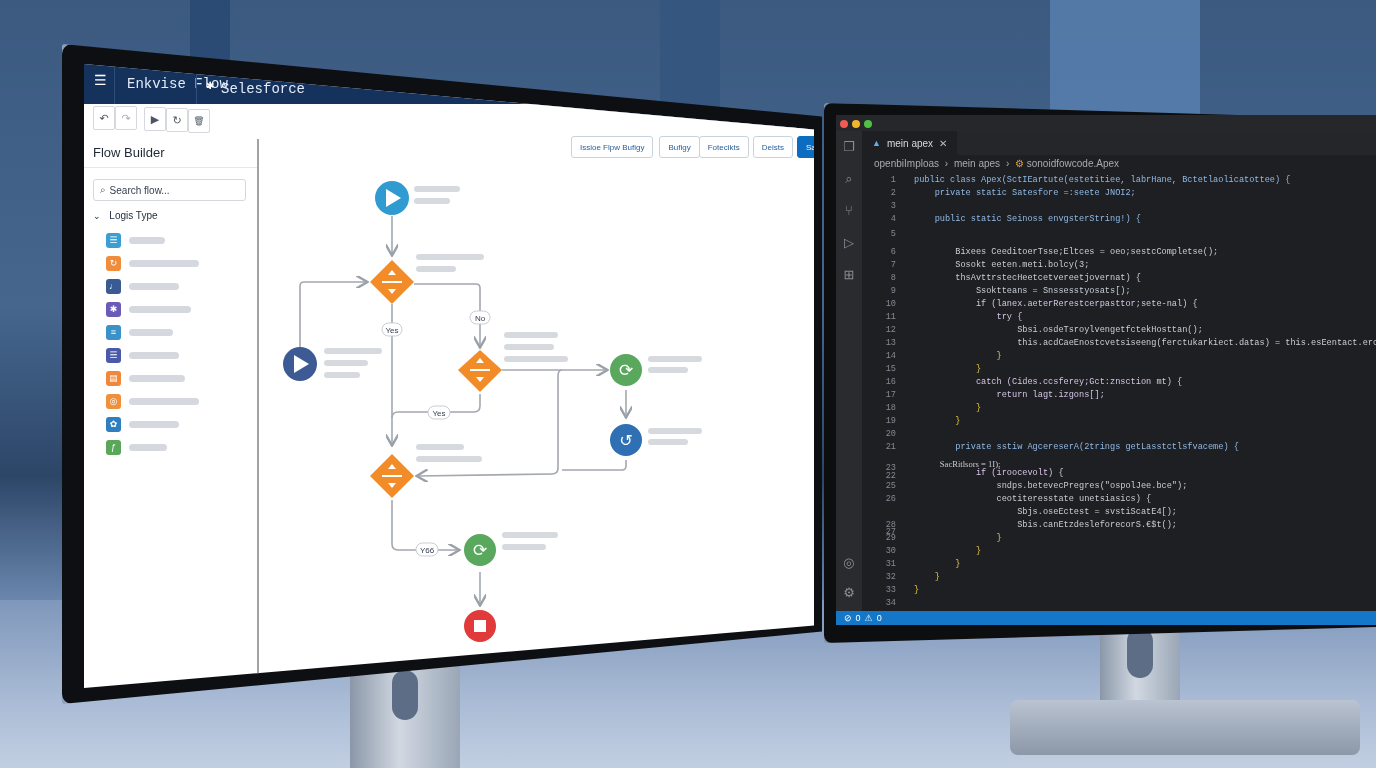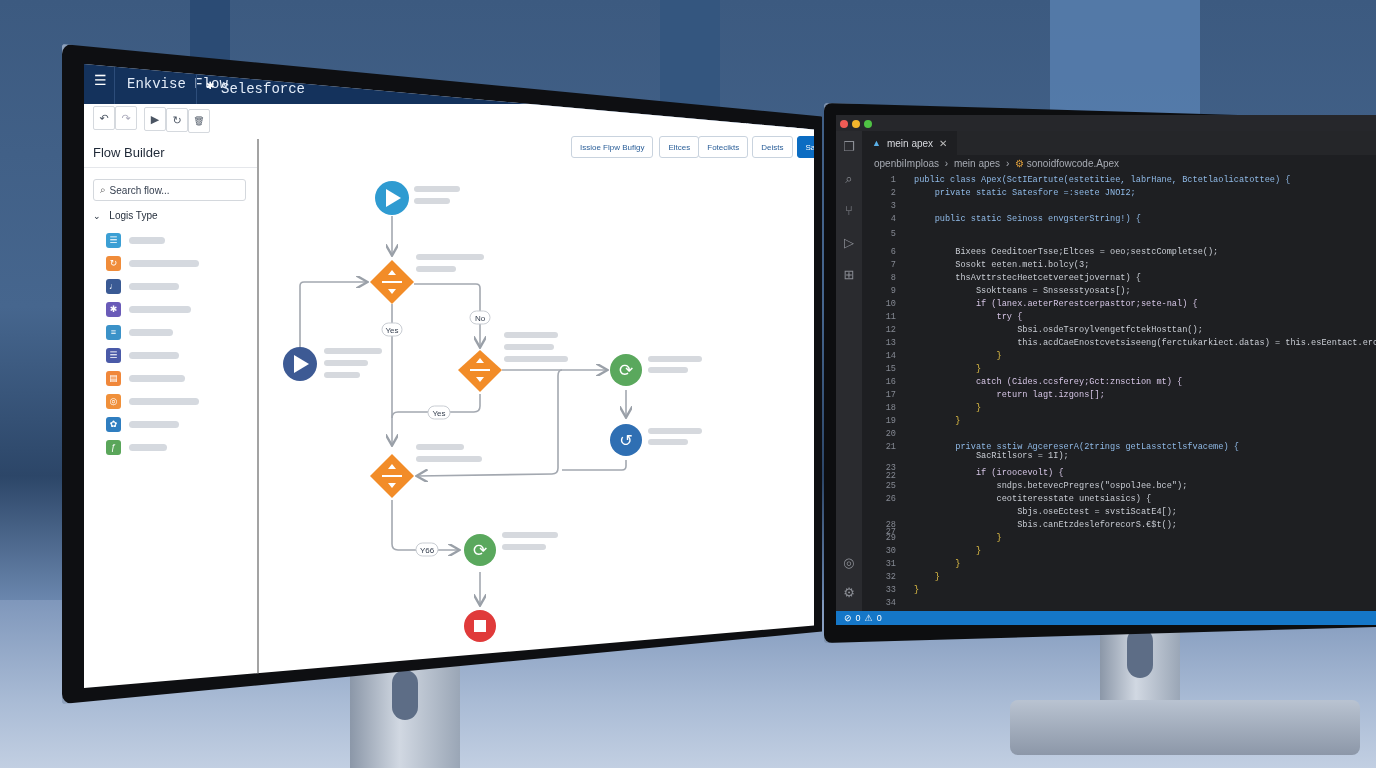--- a/index.html
+++ b/index.html
@@ -91,21 +91,21 @@
   <div style="position:absolute;left:0;top:40px;width:100%;height:30px;background:#fff;"></div>
 
   <div class="toolbar-btn" style="left:9px;top:42px;">↶</div>
   <div class="toolbar-btn" style="left:31px;top:42px;color:#aab;">↷</div>
   <div class="toolbar-btn" style="left:60px;top:43px;">▶</div>
   <div class="toolbar-btn" style="left:82px;top:44px;">↻</div>
   <div class="toolbar-btn" style="left:104px;top:45px;font-size:9px;">🗑</div>
 
   <div class="top-actions" style="left:487px;top:72px;">
     <div class="abtn">Issioe Flpw Bufigy</div>
-    <div class="abtn" style="margin-left:2px;">Eltces</div>
+    <div class="abtn" style="margin-left:2px;">Bufigy</div>
     <div class="abtn" style="margin-left:-5px;">Fotecikts</div>
     <div class="abtn">Deists</div>
     <div class="abtn primary">Save</div>
   </div>
 
   <div class="left-panel">
     <div class="panel-title">Flow Builder</div>
     <div style="position:absolute;left:0;top:28px;width:100%;height:1px;background:#e5e7eb;"></div>
     <div class="search">
       <span style="font-size:10px;color:#555;">⌕</span>
@@ -322,21 +322,21 @@
       <span class="cl" style="top: 215px; color: rgb(214, 198, 230);">                return lagt.izgons[];</span>
       <span class="ln" style="top: 228px;">18</span>
       <span class="cl" style="top: 228px; color: rgb(232, 197, 71);">            }</span>
       <span class="ln" style="top: 241px;">19</span>
       <span class="cl" style="top: 241px; color: rgb(232, 197, 71);">        }</span>
       <span class="ln" style="top: 254px;">20</span>
       <span class="cl" style="top: 254px;"></span>
       <span class="ln" style="top: 267px;">21</span>
       <span class="cl" style="top: 267px; color: rgb(143, 185, 230);">        private sstiw AgcereserA(2trings getLasstctlsfvaceme) {</span>
       <span class="ln" style="top: 296px;">22</span>
-      <span class="cl" style="top: 276px;">            SacRitlsors = 1I);</span>
+      <span class="cl" style="top: 284px; font-family: Liberation Serif, serif;">            SacRitlsors = 1I);</span>
       <span class="ln" style="top: 288px;">23</span>
       <span class="cl" style="top: 293px; color: rgb(214, 198, 230);">            if (iroocevolt) {</span>
       <span class="ln" style="top: 306px;">25</span>
       <span class="cl" style="top: 306px;">                sndps.betevecPregres("ospolJee.bce");</span>
       <span class="ln" style="top: 319px;">26</span>
       <span class="cl" style="top: 319px;">                ceotiteresstate unetsiasics) {</span>
       <span class="ln" style="top: 352px;">27</span>
       <span class="cl" style="top: 332px;">                    Sbjs.oseEctest = svstiScatE4[);</span>
       <span class="ln" style="top: 345px;">28</span>
       <span class="cl" style="top: 345px;">                    Sbis.canEtzdesleforecorS.€$t();</span>

